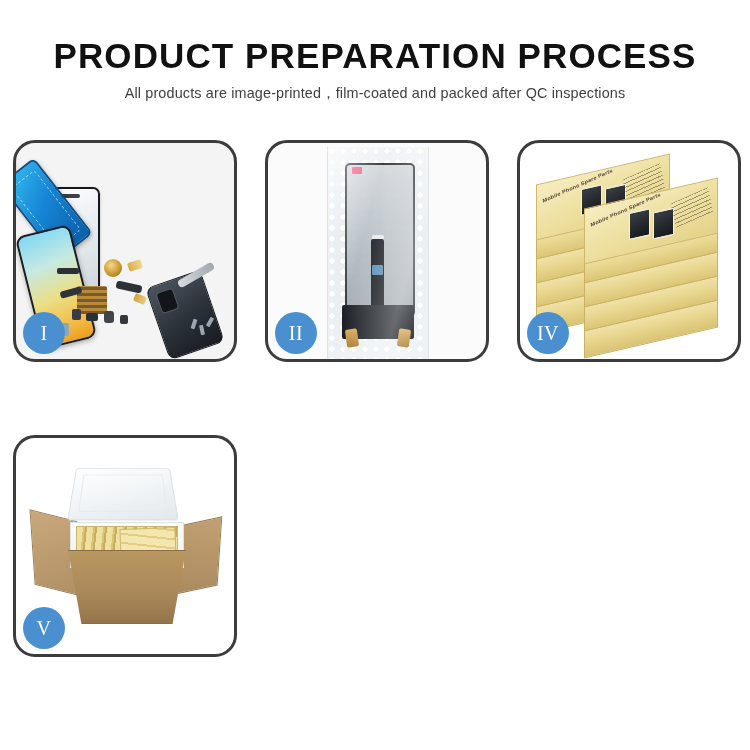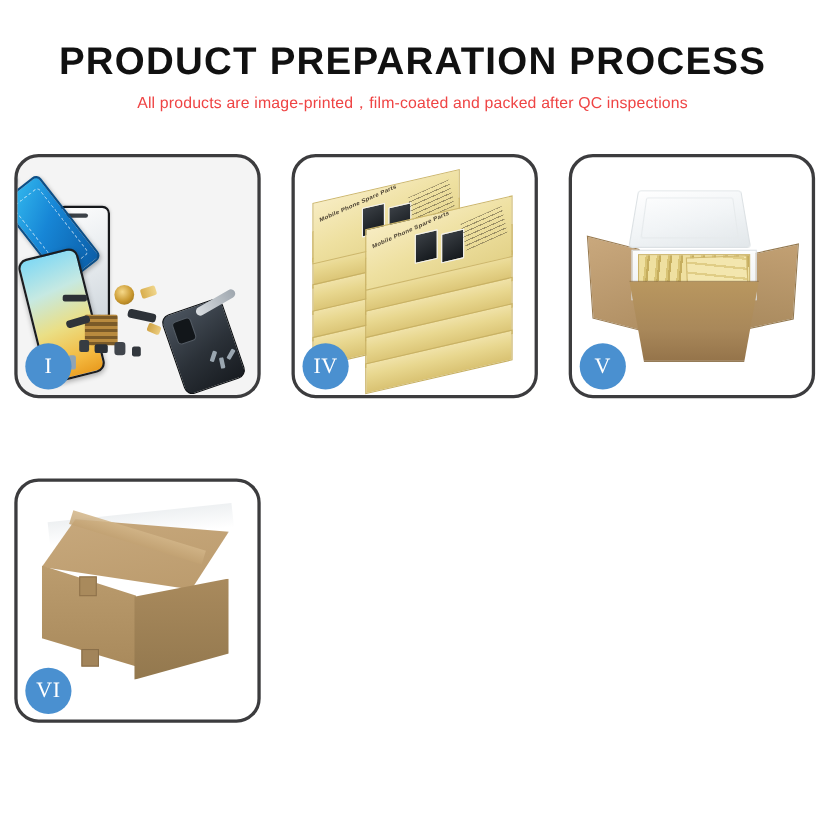--- a/index.html
+++ b/index.html
@@ -35,21 +35,21 @@
     color: #111111;
     line-height: 1.05;
     white-space: nowrap;
   }
   .subtitle {
     margin: 0;
     padding-top: 9px;
     font-size: 14.4px;
     font-weight: 400;
     letter-spacing: 0.15px;
-    color: #ef4444;
+    color: #404040;
     white-space: nowrap;
   }
 
   
   .grid {
     position: absolute;
     top: 140px;
     left: 13px;
     width: 724px;
     display: grid;
@@ -570,20 +570,36 @@
           <div class="pt pt-sm5"></div>
           <div class="pt pt-screw1"></div>
           <div class="pt pt-screw2"></div>
           <div class="pt pt-screw3"></div>
           <div class="pt pt-tool"></div>
         </div>
       </div>
       <div class="badge">I</div>
     </div>
 
+    <div class="panel p2">
+      <div class="photo">
+        <div class="bubble-bag">
+          <div class="lcd-panel"></div>
+          <div class="lcd-pink"></div>
+          <div class="lcd-tab"></div>
+          <div class="lcd-flex"></div>
+          <div class="lcd-ic"></div>
+          <div class="lcd-foot"></div>
+          <div class="lcd-conn-l"></div>
+          <div class="lcd-conn-r"></div>
+          <div class="bag-sheen"></div>
+        </div>
+      </div>
+      <div class="badge">II</div>
+    </div>
 
 
     <div class="panel p4">
       <div class="photo">
         <div class="stack">
           <div class="bx bx-back1"></div>
           <div class="bx bx-back2"></div>
           <div class="bx bx-back3"></div>
           <div class="bx bx-back4"></div>
           <div class="bx bx-back5"></div>
@@ -618,27 +634,15 @@
         <div class="ct-flapR"></div>
         <div class="ct-foam-lid"></div>
         <div class="ct-foam-box"></div>
         <div class="ct-content"></div>
         <div class="ct-content2"></div>
         <div class="ct-body"></div>
       </div>
       <div class="badge">V</div>
     </div>
 
-    <div class="panel p6">
-      <div class="photo">
-        <div class="cb-shadow"></div>
-        <div class="cb-top"></div>
-        <div class="cb-tape"></div>
-        <div class="cb-left"></div>
-        <div class="cb-right"></div>
-        <div class="cb-tab1"></div>
-        <div class="cb-tab2"></div>
-      </div>
-      <div class="badge">VI</div>
-    </div>
 
   </div>
 </div>
 
 </body></html>

